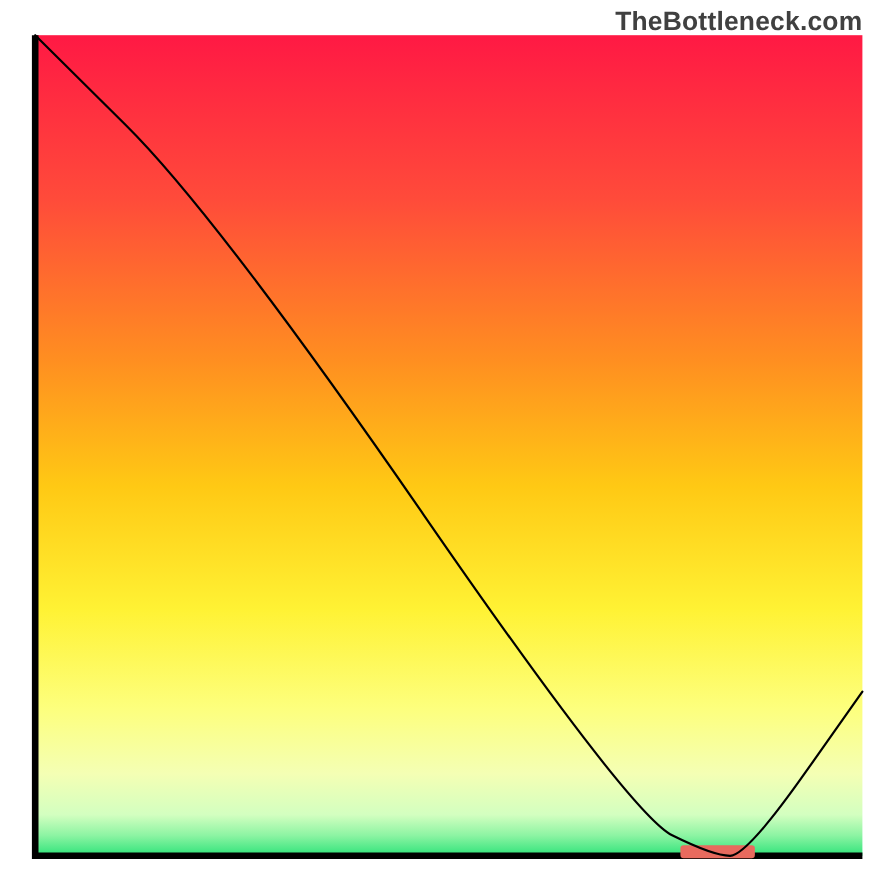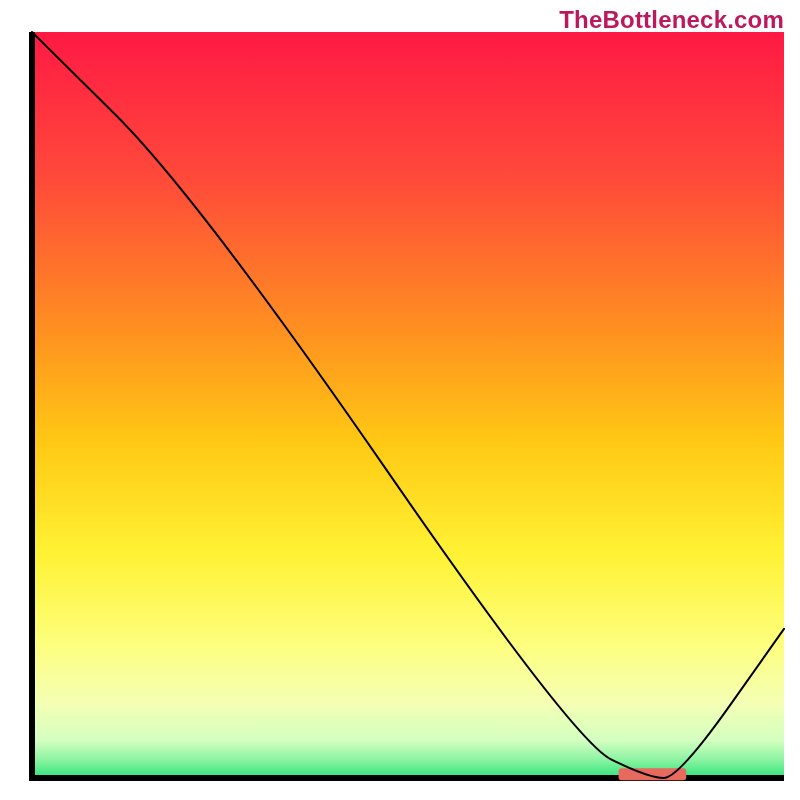--- a/index.html
+++ b/index.html
@@ -15,21 +15,21 @@
     position: relative;
     width: 800px;
     height: 800px;
   }
   .watermark {
     position: absolute;
     top: 6px;
     right: 16px;
     font-size: 24px;
     font-weight: 600;
-    color: #be185d;
+    color: #404040;
     letter-spacing: 0.2px;
     z-index: 5;
     user-select: none;
   }
   svg {
     display: block;
   }
 </style>
 </head>
 <body>

